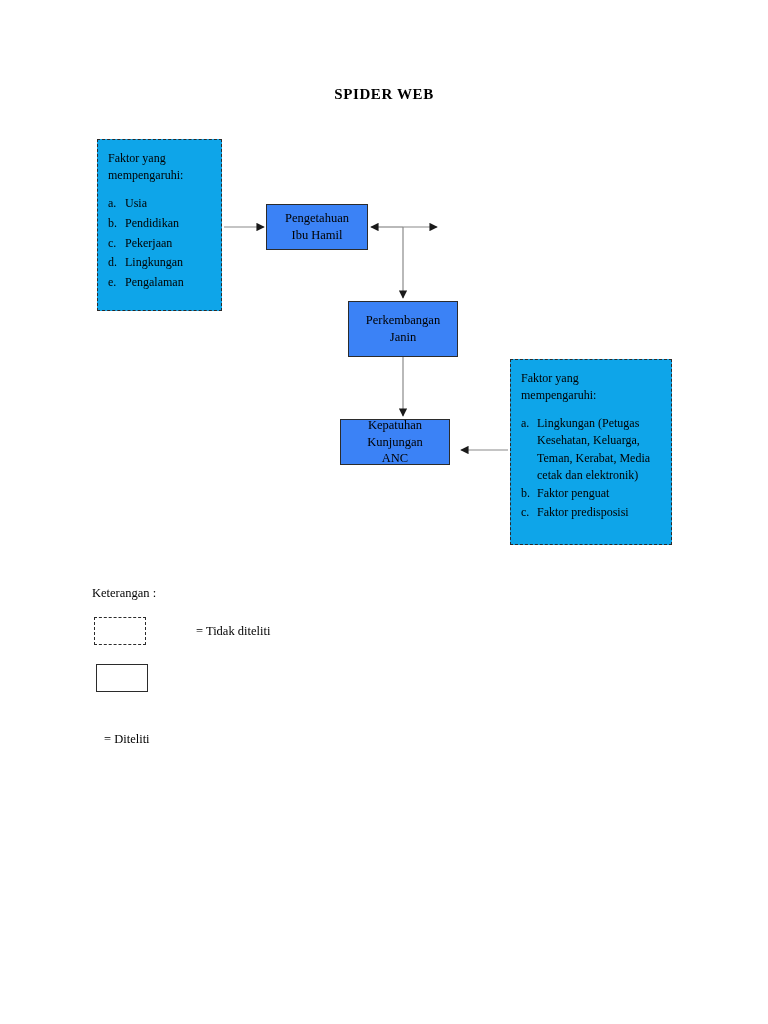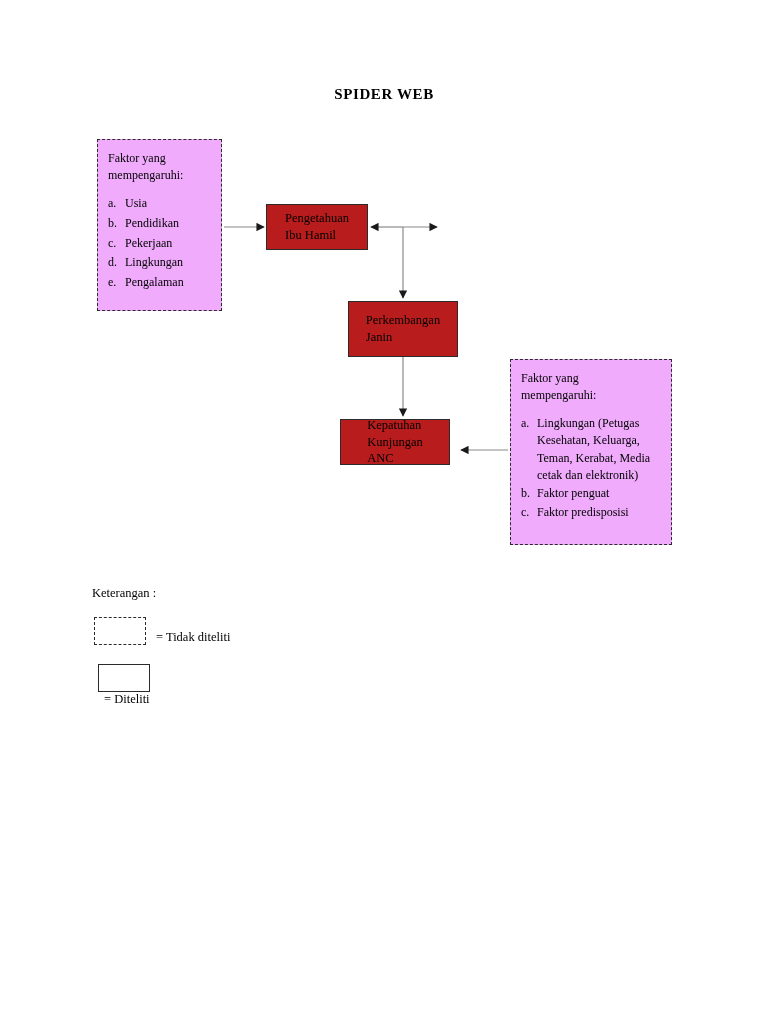--- a/index.html
+++ b/index.html
@@ -33,34 +33,35 @@
     font-size: 15px;
     font-weight: bold;
     letter-spacing: 0.6px;
   }
 
   
   .node {
     position: absolute;
     box-sizing: border-box;
     border: 1.4px solid #2b2b2b;
-    background: #b91c1c;
+    background: #3b82f6;
     display: flex;
     align-items: center;
     justify-content: center;
+    text-align: center;
     font-size: 12.5px;
     line-height: 1.35;
     padding: 2px 4px;
   }
 
   .dashed-box {
     position: absolute;
     box-sizing: border-box;
     border: 1.4px dashed #2b2b2b;
-    background: #f0abfc;
+    background: #0ea5e9;
     padding: 10px 9px 8px 10px;
     font-size: 12px;
     line-height: 1.45;
   }
 
   .dbox-head {
     white-space: pre-line;
     margin-bottom: 10px;
   }
 
@@ -96,21 +97,22 @@
   }
 
   
   .legend-title {
     position: absolute;
     font-size: 12.5px;
   }
   .legend-row {
     position: absolute;
     display: flex;
-    align-items: flex-end;
+    align-items: center;
+    gap: 40px;
   }
   .legend-swatch {
     box-sizing: border-box;
     width: 52px;
     height: 28px;
     background: #ffffff;
   }
   .legend-swatch.dashed { border: 1.6px dashed #2b2b2b; }
   .legend-swatch.solid  { border: 1.4px solid #2b2b2b; }
   .legend-label {

